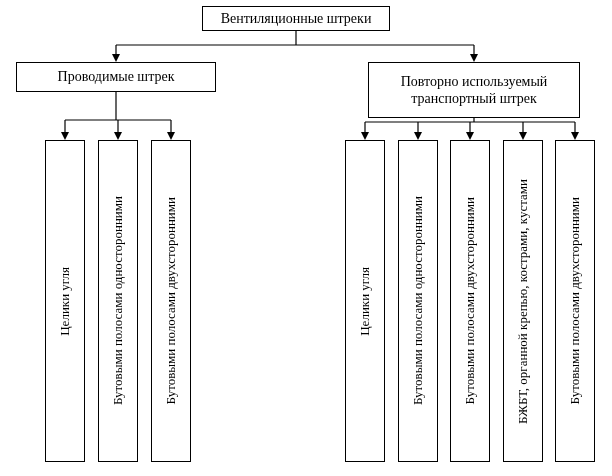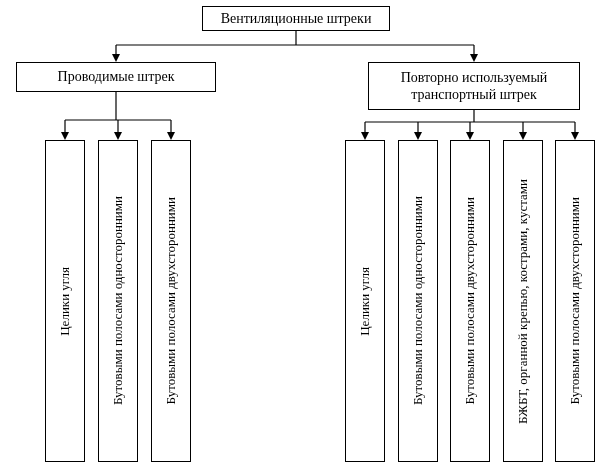--- a/index.html
+++ b/index.html
@@ -98,21 +98,21 @@
   </svg>
 
   <div class="box" style="left:202px; top:6px; width:188px; height:25px;">
     <span>Вентиляционные штреки</span>
   </div>
 
   <div class="box" style="left:16px; top:62px; width:200px; height:30px;">
     <span>Проводимые штрек</span>
   </div>
 
-  <div class="box" style="left:368px; top:62px; width:212px; height:48px;">
+  <div class="box" style="left:368px; top:62px; width:212px; height:56px;">
     <span>Повторно используемый транспортный  штрек</span>
   </div>
 
   <div class="vbox" style="left:45px; top:140px; width:40px; height:322px;">
     <span>Целики угля</span>
   </div>
   <div class="vbox" style="left:98px; top:140px; width:40px; height:322px;">
     <span>Бутовыми полосами односторонними</span>
   </div>
   <div class="vbox" style="left:151px; top:140px; width:40px; height:322px;">

